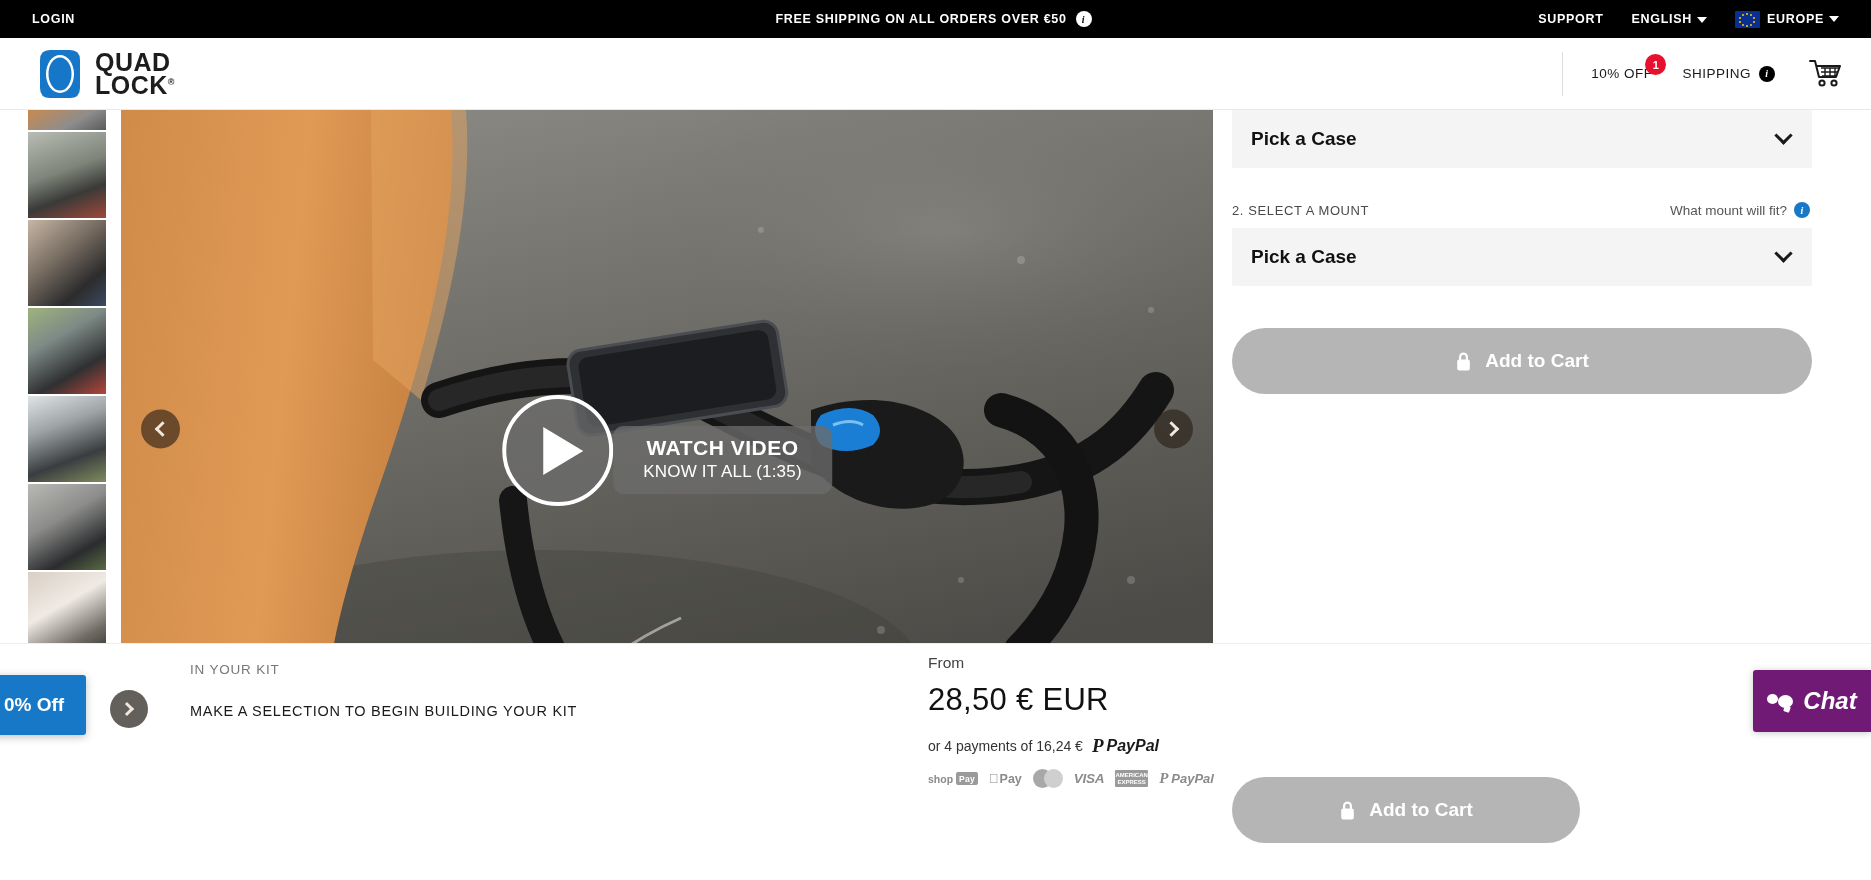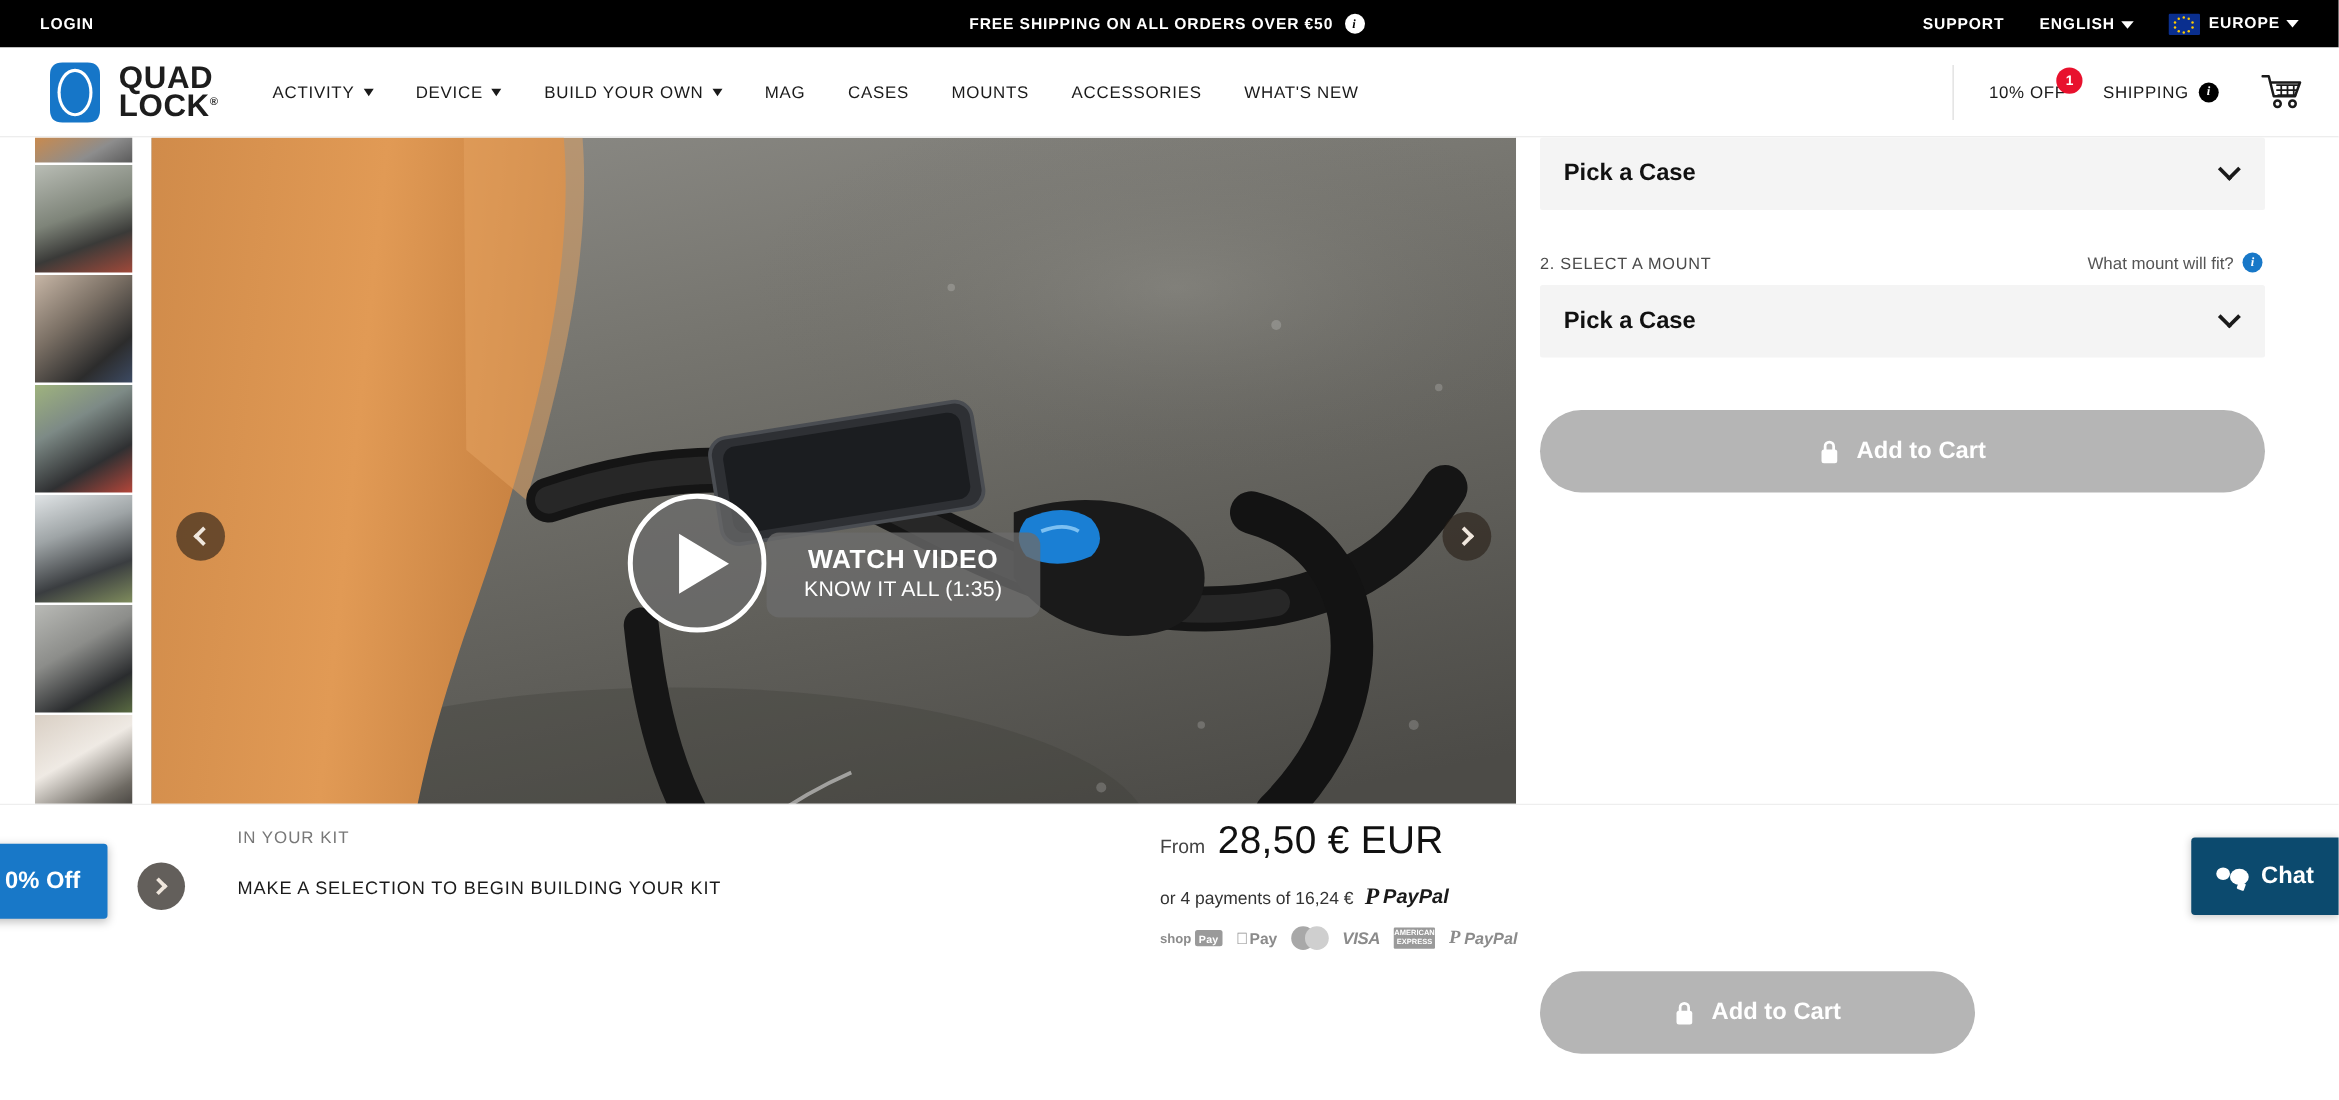--- a/index.html
+++ b/index.html
@@ -220,21 +220,21 @@
   
   .stickybar {
     position: absolute; left: 0; bottom: 0; width: 1871px; height: 237px;
     background: #fff; border-top: 1px solid #eee;
   }
   .kit-block { position: absolute; left: 190px; top: 18px; }
   .kit-title { font-size: 13.5px; letter-spacing: .8px; color: #777; font-weight: 400; }
   .kit-msg { margin-top: 26px; font-size: 14.5px; letter-spacing: .7px; color: #1a1a1a; font-weight: 500; }
 
   .price-block { position: absolute; left: 928px; top: 10px; }
-  .price-line { display: flex; align-items: baseline; gap: 10px; }
+  .price-line { display: flex; align-items: baseline; gap: 10px; flex-direction: column; }
   .price-from { font-size: 15.5px; color: #444; }
   .price-main { font-size: 31px; font-weight: 400; letter-spacing: .3px; color: #111; }
   .installments { margin-top: 17px; display: flex; align-items: center; gap: 9px; font-size: 14px; color: #333; }
   .paypal-word { font-weight: 700; font-style: italic; font-size: 16px; color: #1a1a1a; display: flex; align-items: center; gap: 3px; }
   .paypal-p {
     font-family: "Liberation Serif", serif; font-weight: 700; font-style: italic; font-size: 19px;
   }
   .paymethods { margin-top: 12px; display: flex; align-items: center; gap: 11px; }
   .pm {
     height: 17px; display: flex; align-items: center; justify-content: center;
@@ -253,25 +253,26 @@
     position: absolute; left: 1232px; bottom: 37px;
     width: 348px; height: 66px; border-radius: 33px;
     background: #b5b5b5; color: #fff; border: none;
     display: flex; align-items: center; justify-content: center; gap: 13px;
     font-size: 19px; font-weight: 600; cursor: pointer;
   }
 
   
   .chat-widget {
     position: absolute; right: 0; bottom: 148px;
-    background: #0c4a6e; color: #fff;
+    background: #701a75; color: #fff;
     width: 118px; height: 62px; border-radius: 3px 0 0 3px;
     display: flex; align-items: center; justify-content: center; gap: 10px;
-    font-size: 19px; font-weight: 600; cursor: pointer;
+    font-size: 24px; font-weight: 600; cursor: pointer;
     box-shadow: 0 1px 7px rgba(0,0,0,.22);
+    font-style: italic;
   }
   .chat-bubbles { position: relative; width: 26px; height: 16px; }
   .chat-bubbles i { position: absolute; background: #fff; border-radius: 50%; }
   .chat-bubbles i.b1 { left: 0; top: 1px; width: 11px; height: 10px; }
   .chat-bubbles i.b2 { right: 0; top: 2px; width: 15px; height: 13px; }
   .chat-bubbles i.tail {
     right: 3px; bottom: -3px; width: 6px; height: 6px; border-radius: 1px; transform: rotate(20deg);
   }
   
   .panel-divider-top {
@@ -313,39 +314,20 @@
           <ellipse cx="28" cy="28" rx="14" ry="19" fill="#ffffff"></ellipse>
           <ellipse cx="28" cy="28" rx="11.5" ry="16.5" fill="#1676c8"></ellipse>
         </svg>
       </span>
       <span class="logo-words">
         <span>QUAD</span><br>
         <span>LOCK</span><sup>®</sup>
       </span>
     </div>
 
-    <nav class="mainnav">
-      <div class="navitem">
-        <span>ACTIVITY</span>
-          <i class="nav-caret"></i>
-      </div>
-      <div class="navitem">
-        <span>DEVICE</span>
-          <i class="nav-caret"></i>
-      </div>
-      <div class="navitem">
-        <span>BUILD YOUR OWN</span>
-          <i class="nav-caret"></i>
-      </div>
-      <div class="navitem">MAG</div>
-      <div class="navitem">CASES</div>
-      <div class="navitem">MOUNTS</div>
-      <div class="navitem">ACCESSORIES</div>
-      <div class="navitem">WHAT'S NEW</div>
-    </nav>
 
     <div class="header-right">
       <span class="hr-divider"></span>
       <span class="promo-link">
         <span>10% OFF</span>
         <span class="promo-badge">1</span>
       </span>
       <span class="shipping-link">
         <span>SHIPPING</span>
         <span class="info-dot black">i</span>

